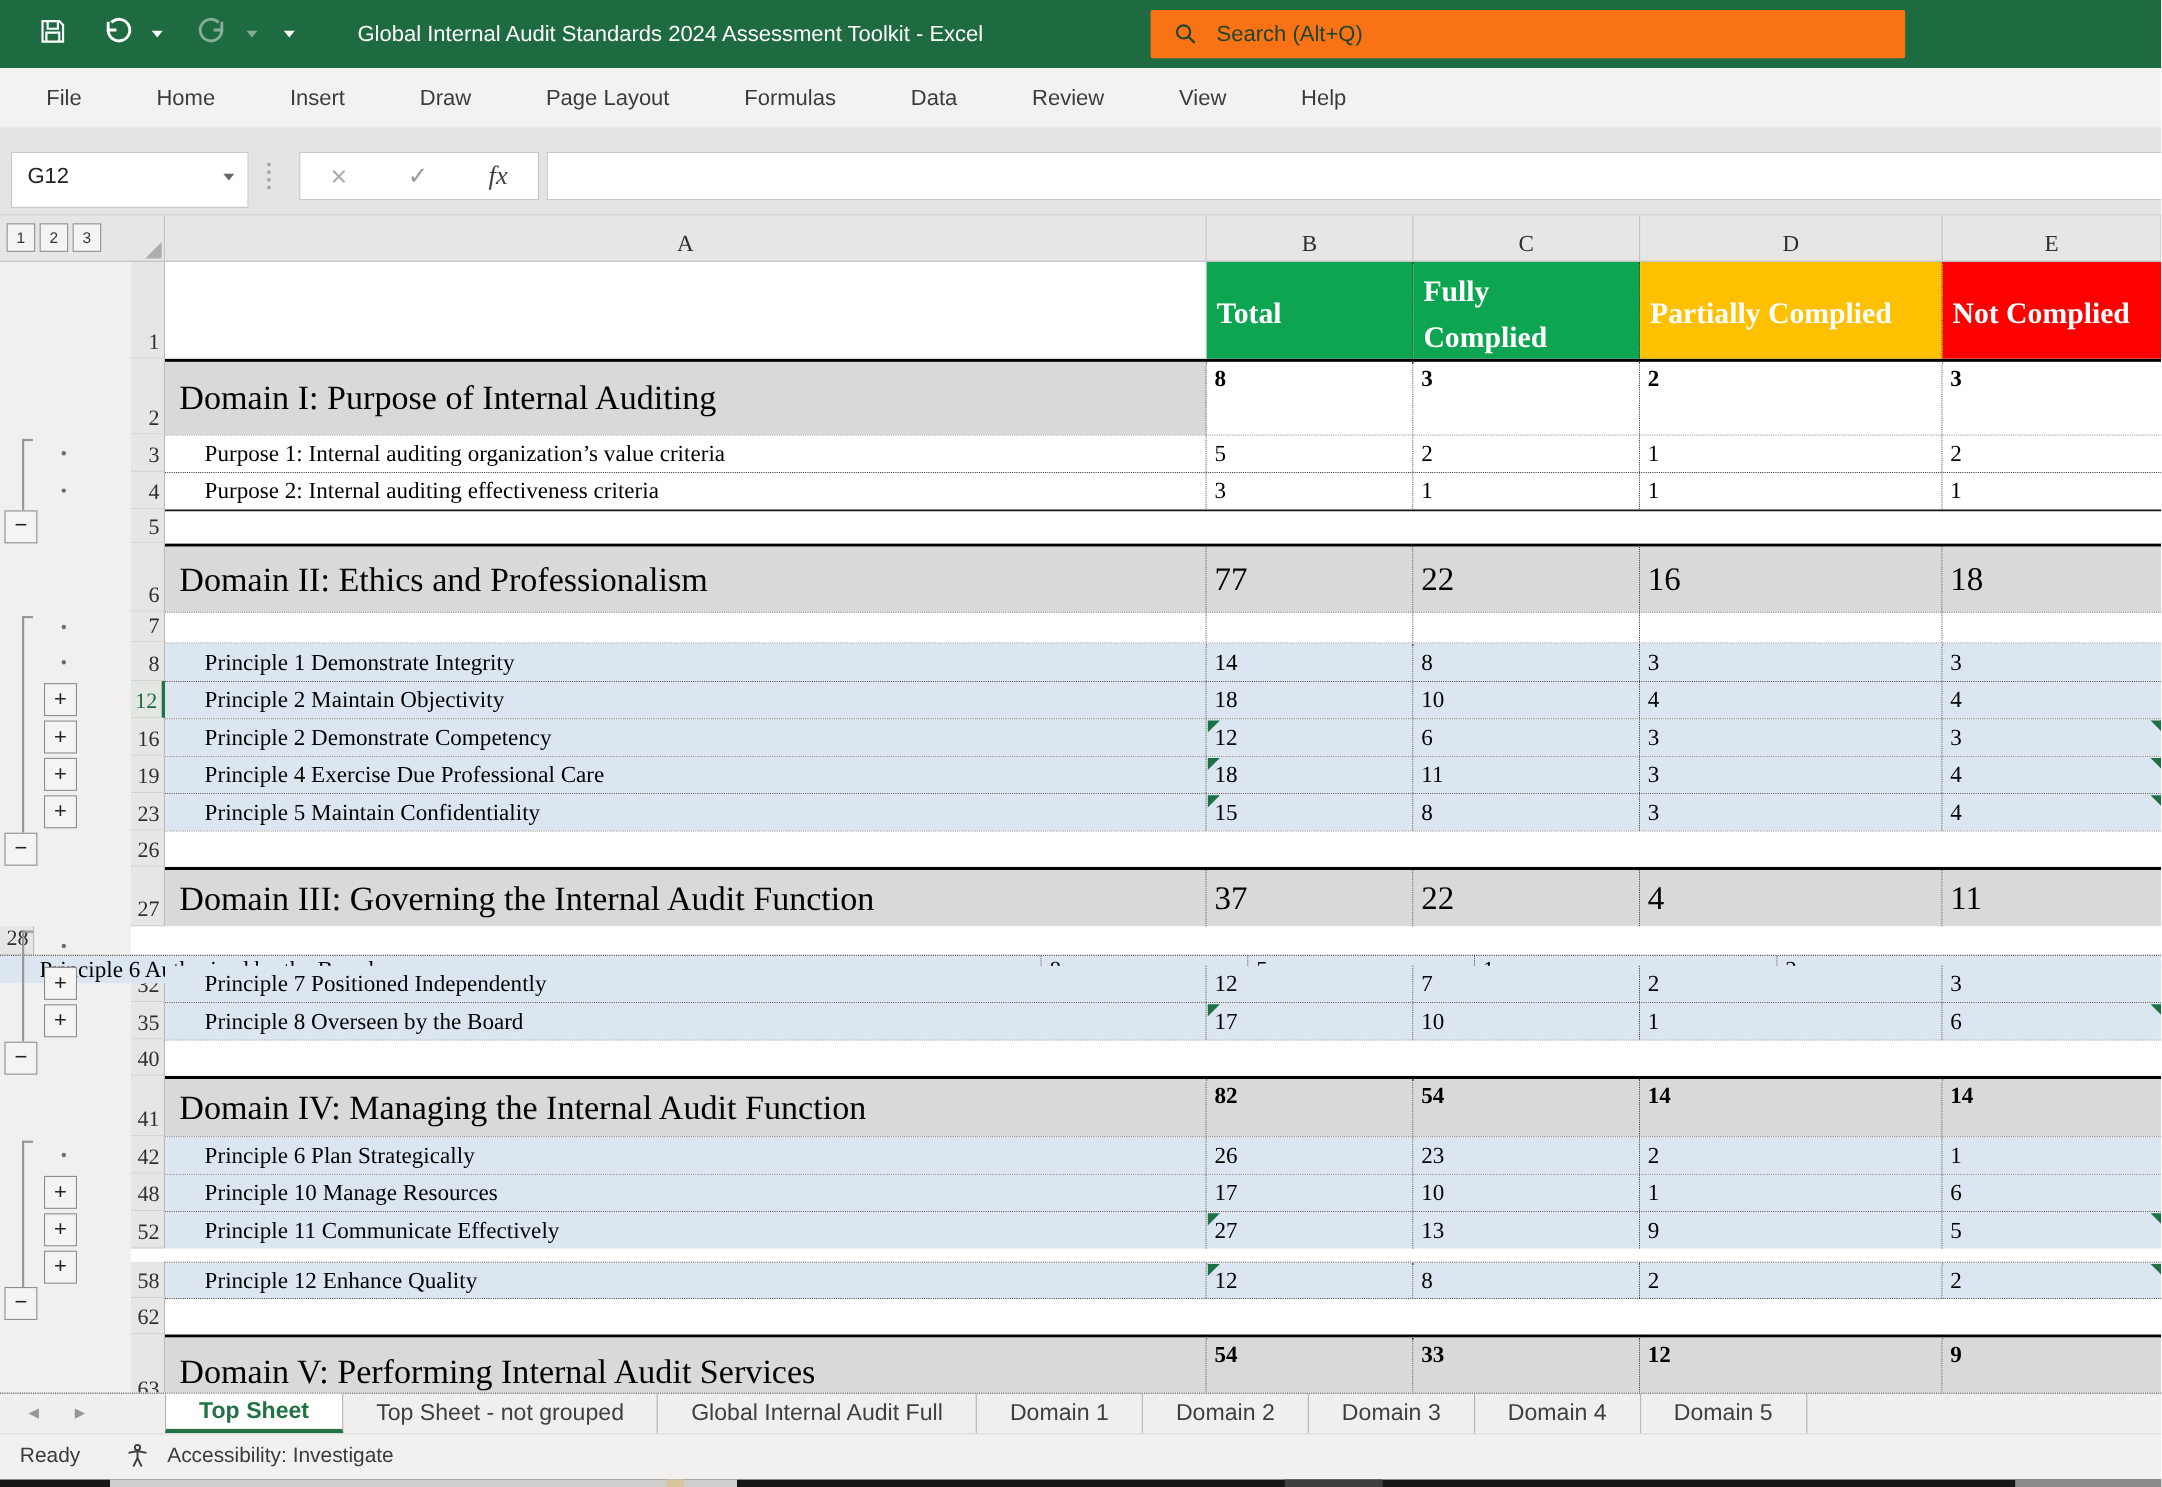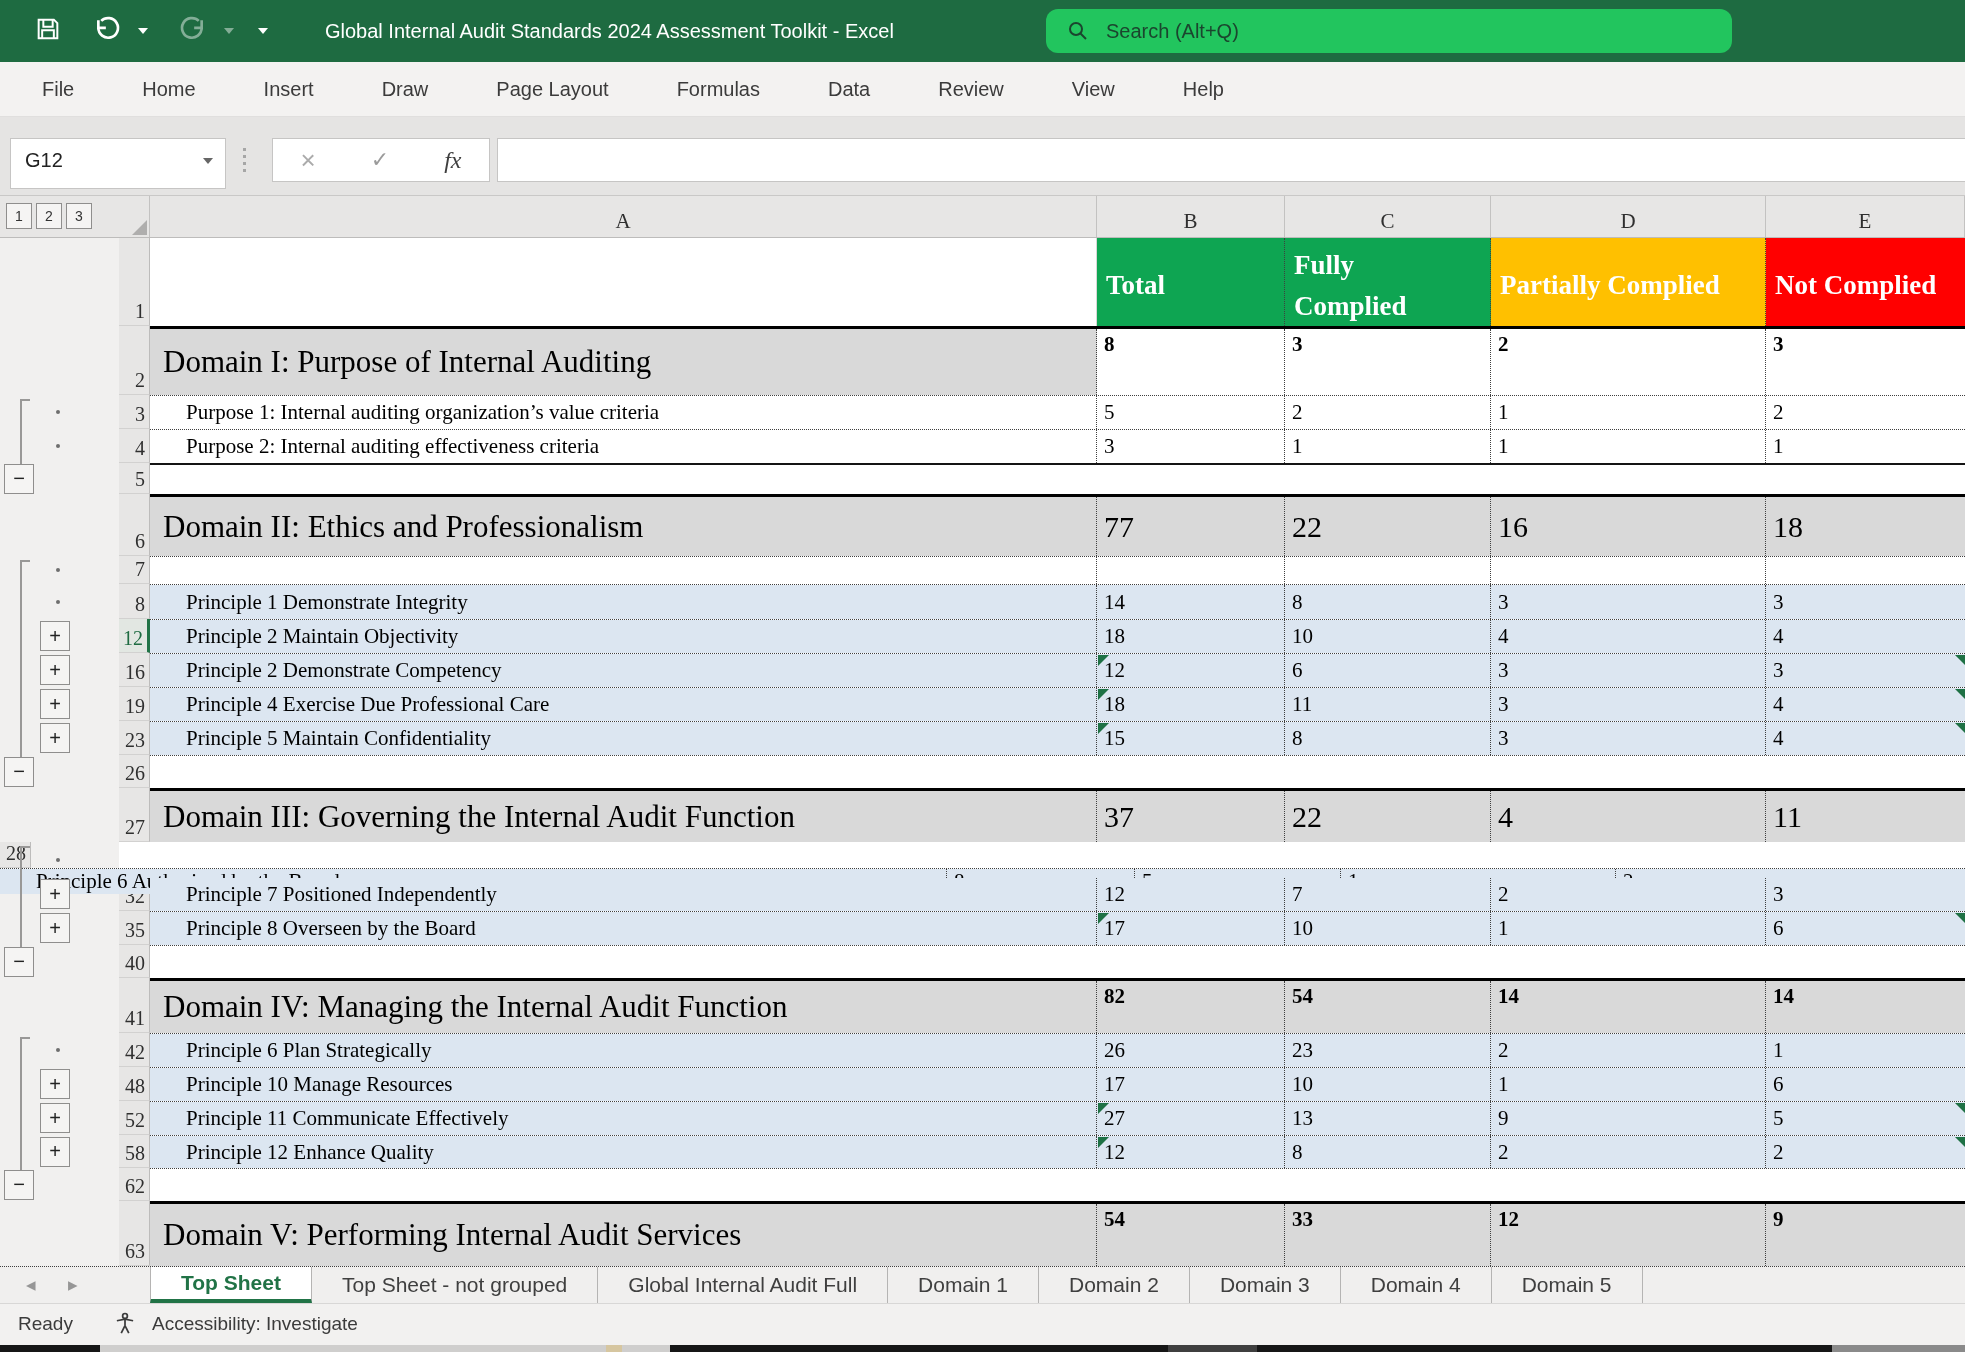--- a/index.html
+++ b/index.html
@@ -7,21 +7,21 @@
         font-family:"Liberation Sans",sans-serif;-webkit-font-smoothing:antialiased}
 
   
   .titlebar{position:absolute;left:0;top:0;width:100%;height:62px;background:#1E6B41}
   .tb-ico{position:absolute;top:50%;transform:translateY(-50%)}
   .tb-save{left:34px}.tb-undo{left:92px}.tb-undo-ch{left:138px}.tb-redo{left:178px}.tb-redo-ch{left:224px}.tb-custom{left:258px}
   .chv{width:0;height:0;border-left:5px solid transparent;border-right:5px solid transparent;border-top:6px solid #fff}
   .dim{opacity:.45}
   .custico .bar{width:12px;height:2px;background:#fff;margin:0 auto 3px auto}
   .tb-title{position:absolute;left:325px;top:0;line-height:62px;color:#fff;font-size:20px;white-space:nowrap}
-  .tb-search{position:absolute;left:1046px;top:9px;width:686px;height:44px;background:#22c55e;border-radius:12px;
+  .tb-search{position:absolute;left:1046px;top:9px;width:686px;height:44px;background:#f97316;border-radius:2px;
              display:flex;align-items:center;color:#1B452E;font-size:20px}
   .tb-search svg{margin:0 16px 0 20px;flex:none}
 
   
   .ribbon{position:absolute;top:62px;left:0;width:100%;height:55px;background:#F3F2F1;
           border-bottom:1px solid #E0DFDE;box-sizing:border-box;display:flex;padding-left:8px}
   .ribbon-tab{padding:0 34px;line-height:54px;font-size:20px;color:#3b3b3b;white-space:nowrap}
 
   
   .fbar{position:absolute;top:117px;left:0;width:100%;height:79px;background:#E5E4E3;
@@ -614,21 +614,21 @@
             <span>13</span>
           </div>
           <div class="cd bg-blue v-norm sep">
             <span>9</span>
           </div>
           <div class="ce bg-blue v-norm tredge">
             <span>5</span>
           </div>
         </div>
       </div>
-      <div class="grow" style="height: 33px;">
+      <div class="grow" style="height: 33px; margin-top: 12px;">
         <div class="gut"></div>
         <div class="rownum">58</div>
         <div class="gbody bt-dot">
           <div class="ca bg-blue sep a-item">
             <span>Principle 12 Enhance Quality</span>
           </div>
           <div class="cb bg-blue v-norm sep tri">
             <span>12</span>
           </div>
           <div class="cc bg-blue v-norm sep">

